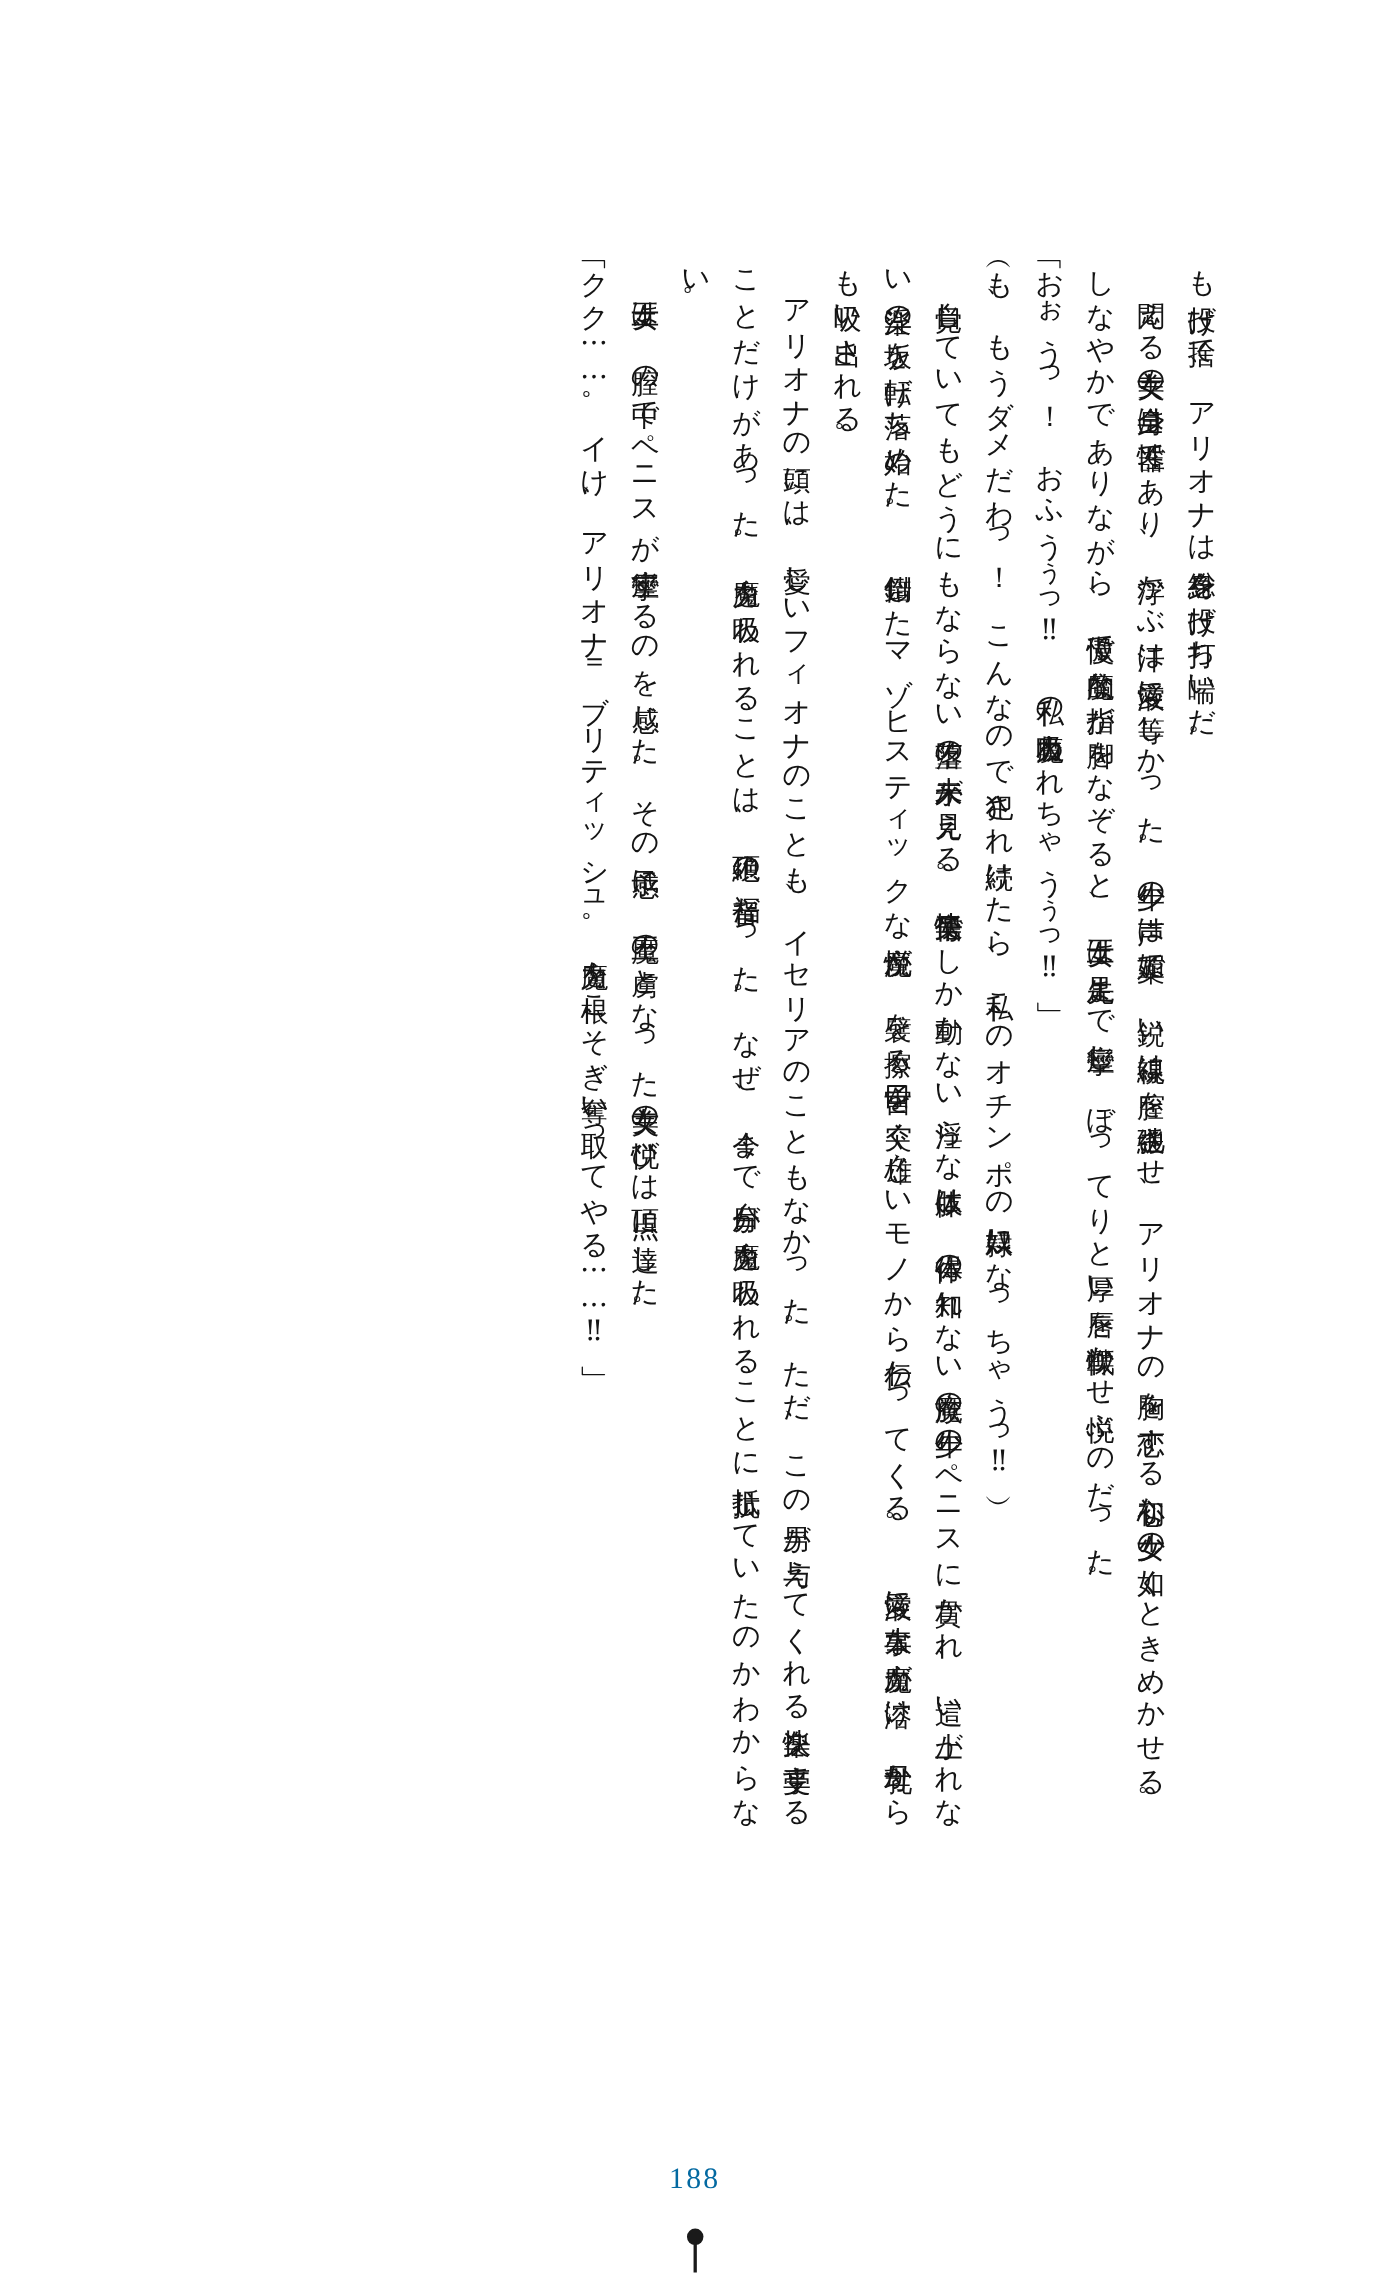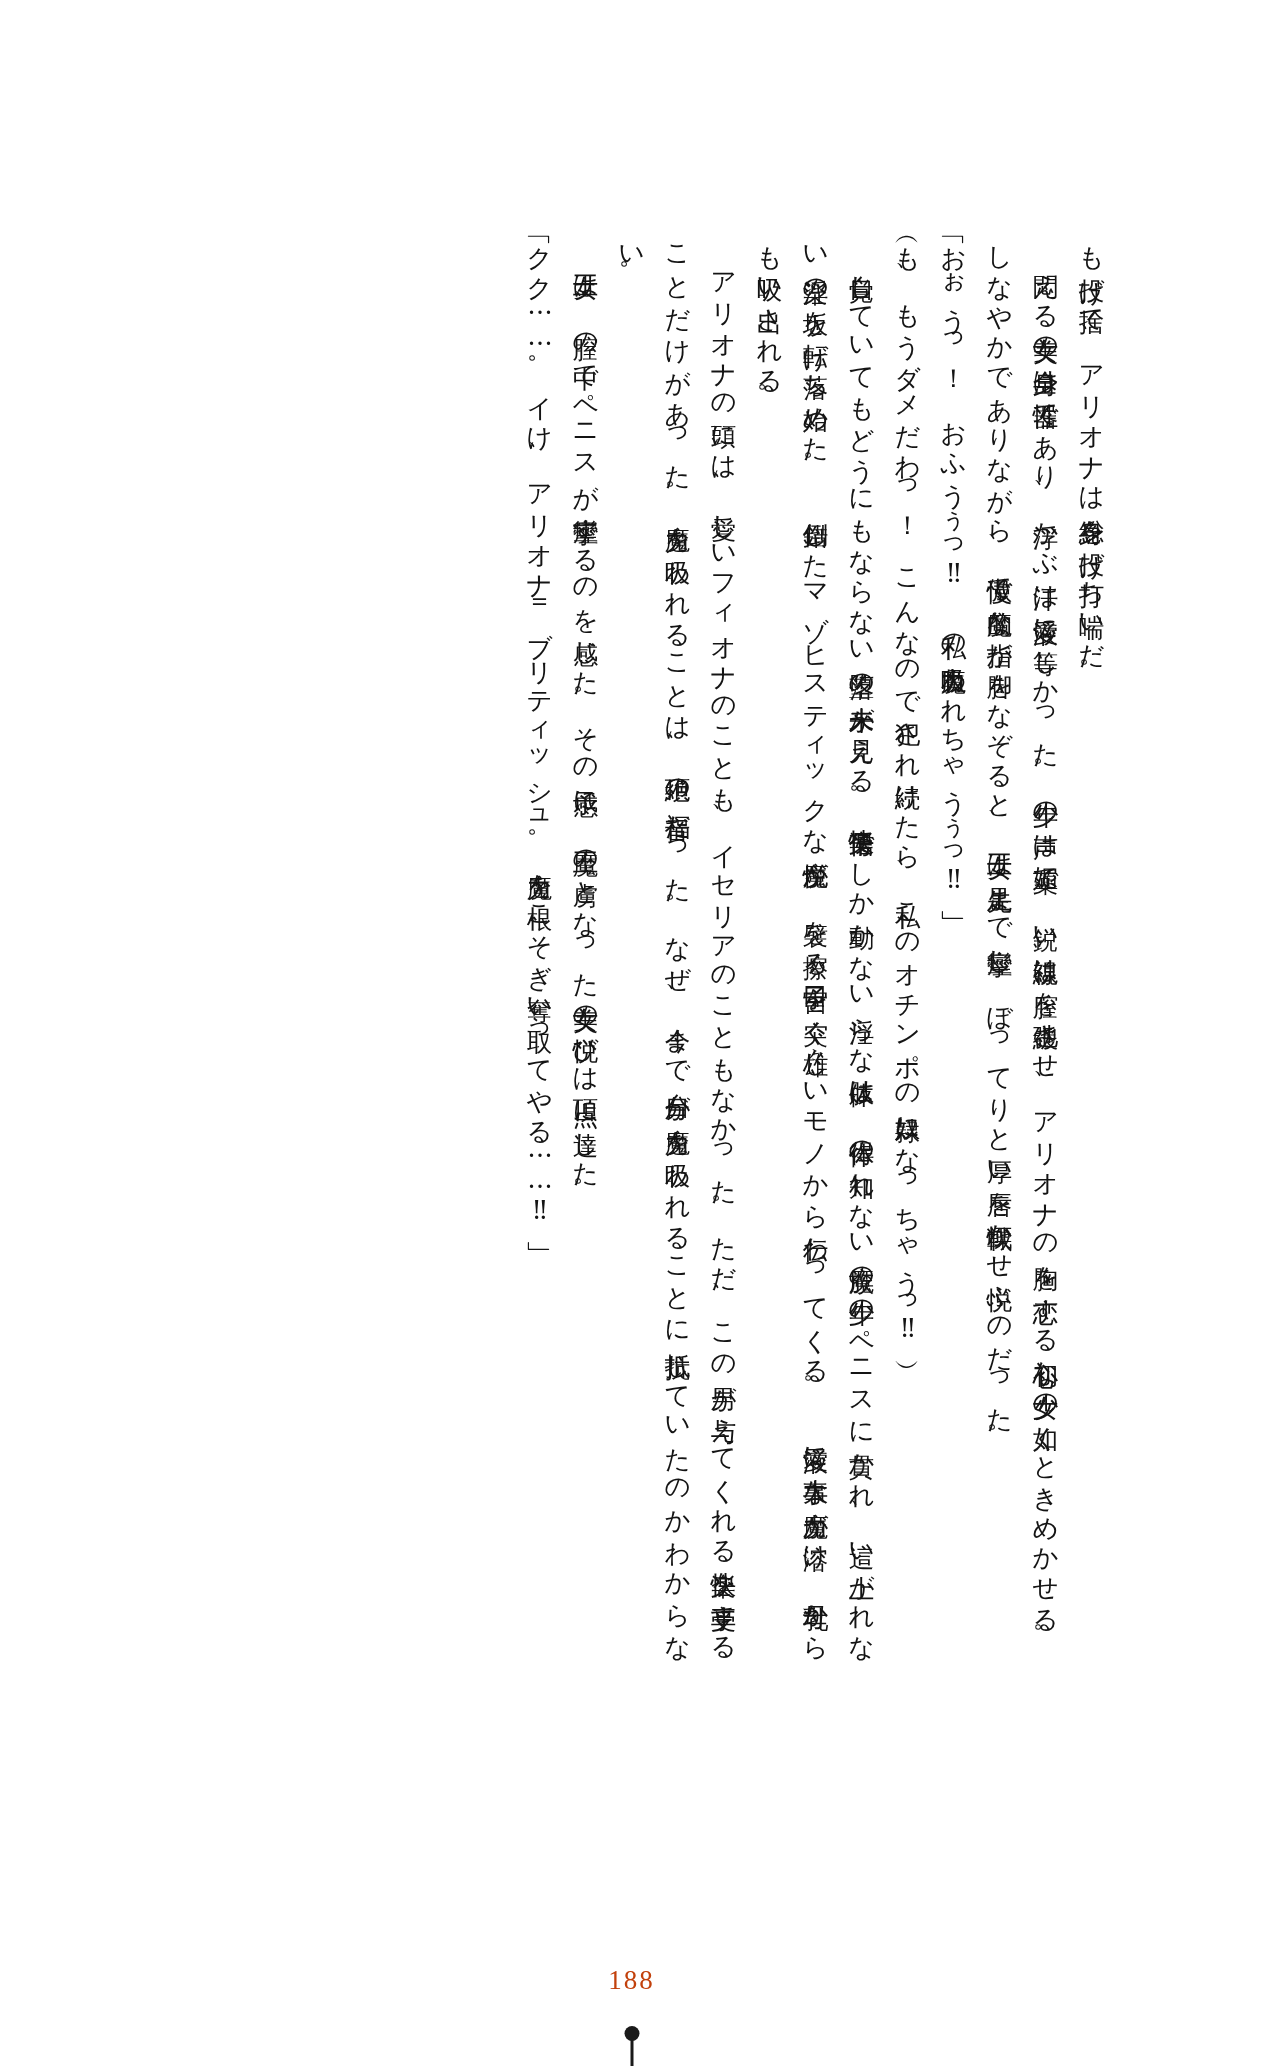--- a/index.html
+++ b/index.html
@@ -51,21 +51,21 @@
   
   #page-number {
     position: absolute;
     left: 0;
     right: 0;
     top: 1965px;
     text-align: center;
     font-family: "Liberation Serif", serif;
     font-size: 27px;
     letter-spacing: 2px;
-    color: #c2410c;
+    color: #0369a1;
   }
 
   
   #bottom-mark {
     position: absolute;
     left: 50%;
     top: 2026px;
     transform: translateX(-50%);
     width: 30px;
     height: 40px;

